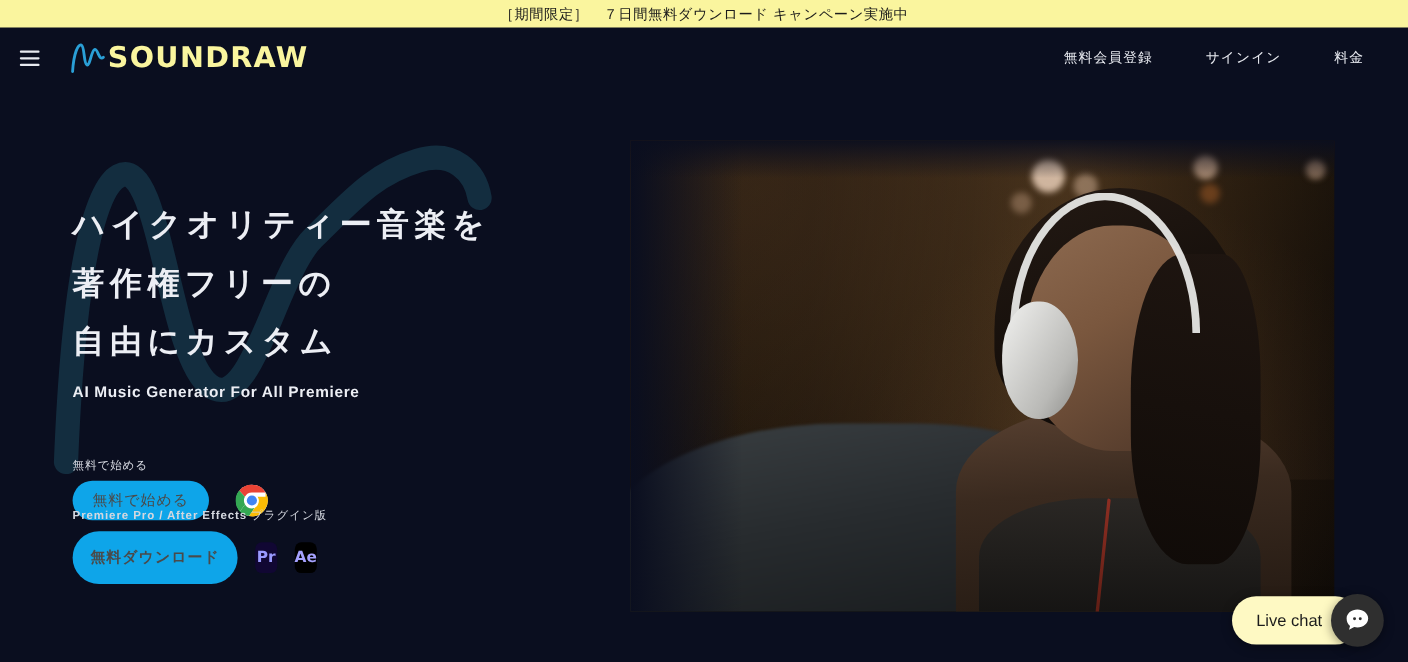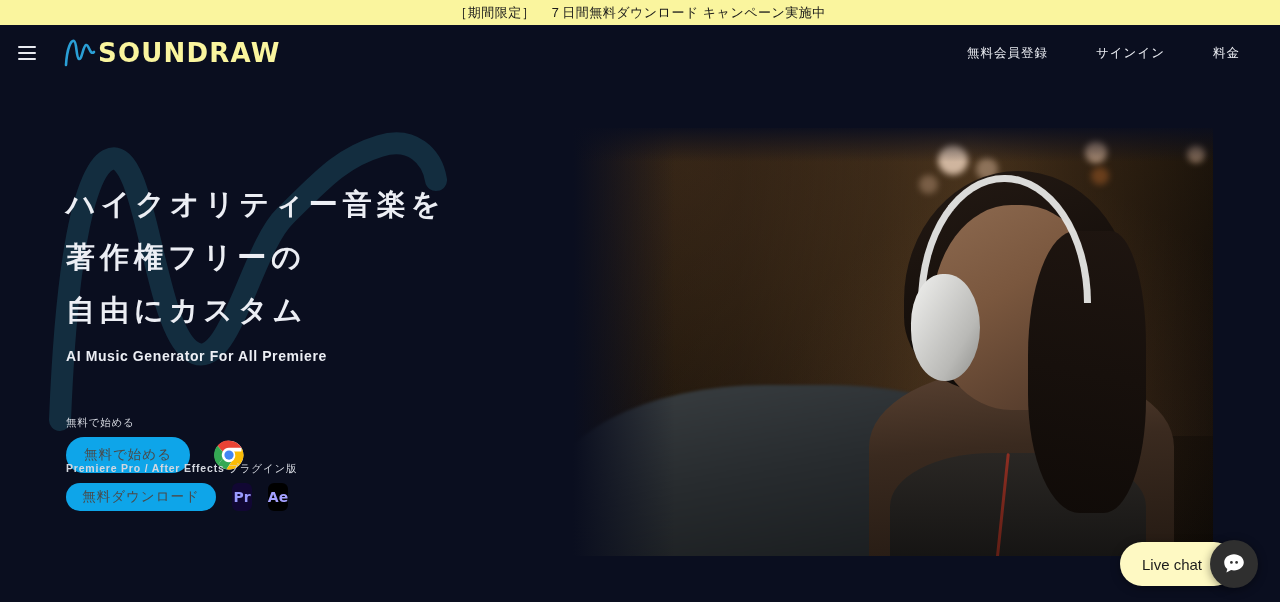--- a/index.html
+++ b/index.html
@@ -146,21 +146,21 @@
   .cta-plugin  { top:382px; }
   .cta-label { color:#d4d7df; font-size:10.5px; letter-spacing:.8px; margin-bottom:7px; white-space:nowrap; }
   .cta-label .en { font-weight:700; }
   .cta-row { display:flex; align-items:center; }
   .pill-btn {
     background:#0ea5e9; color:#4a4a4a; border:none; border-radius:30px;
     font-size:13.5px; letter-spacing:1px; cursor:pointer;
     font-family:"Liberation Sans", sans-serif; white-space:nowrap;
   }
   .btn-browser { width:124px; height:36px; }
-  .btn-plugin  { width:150px; height:28px; }
+  .btn-plugin  { width:150px; height:48px;font-weight:bold; }
   .chrome-icon { width:30px; height:30px; margin-left:24px; display:block; cursor:pointer; }
   .adobe-icon {
     width:20px; height:28px; border-radius:6px; margin-left:16px;
     display:flex; align-items:center; justify-content:center;
     font-size:14px; font-weight:700; cursor:pointer;
     font-family:"DejaVu Sans", sans-serif;
   }
   .icon-pr { background:#110733; color:#9a9bff; }
   .icon-ae { background:#000000; color:#a5a1ff; }
 

